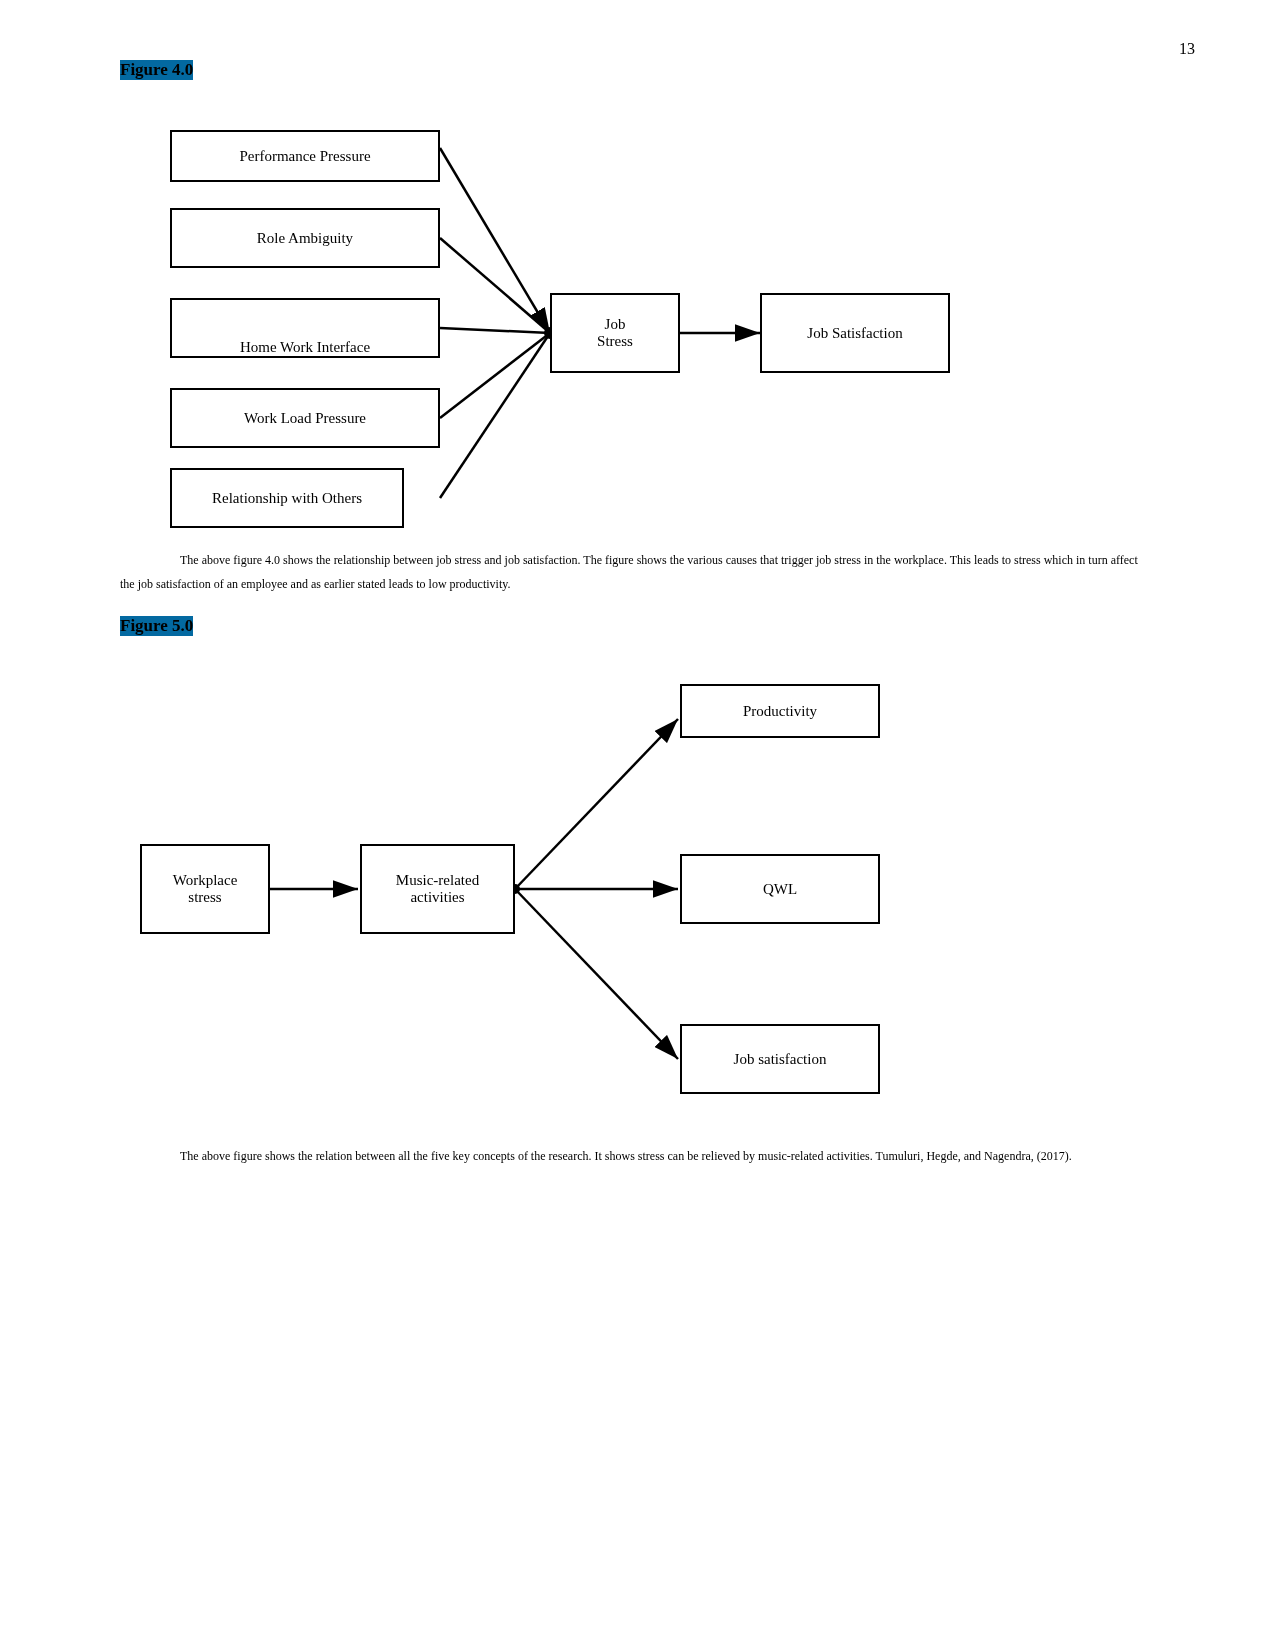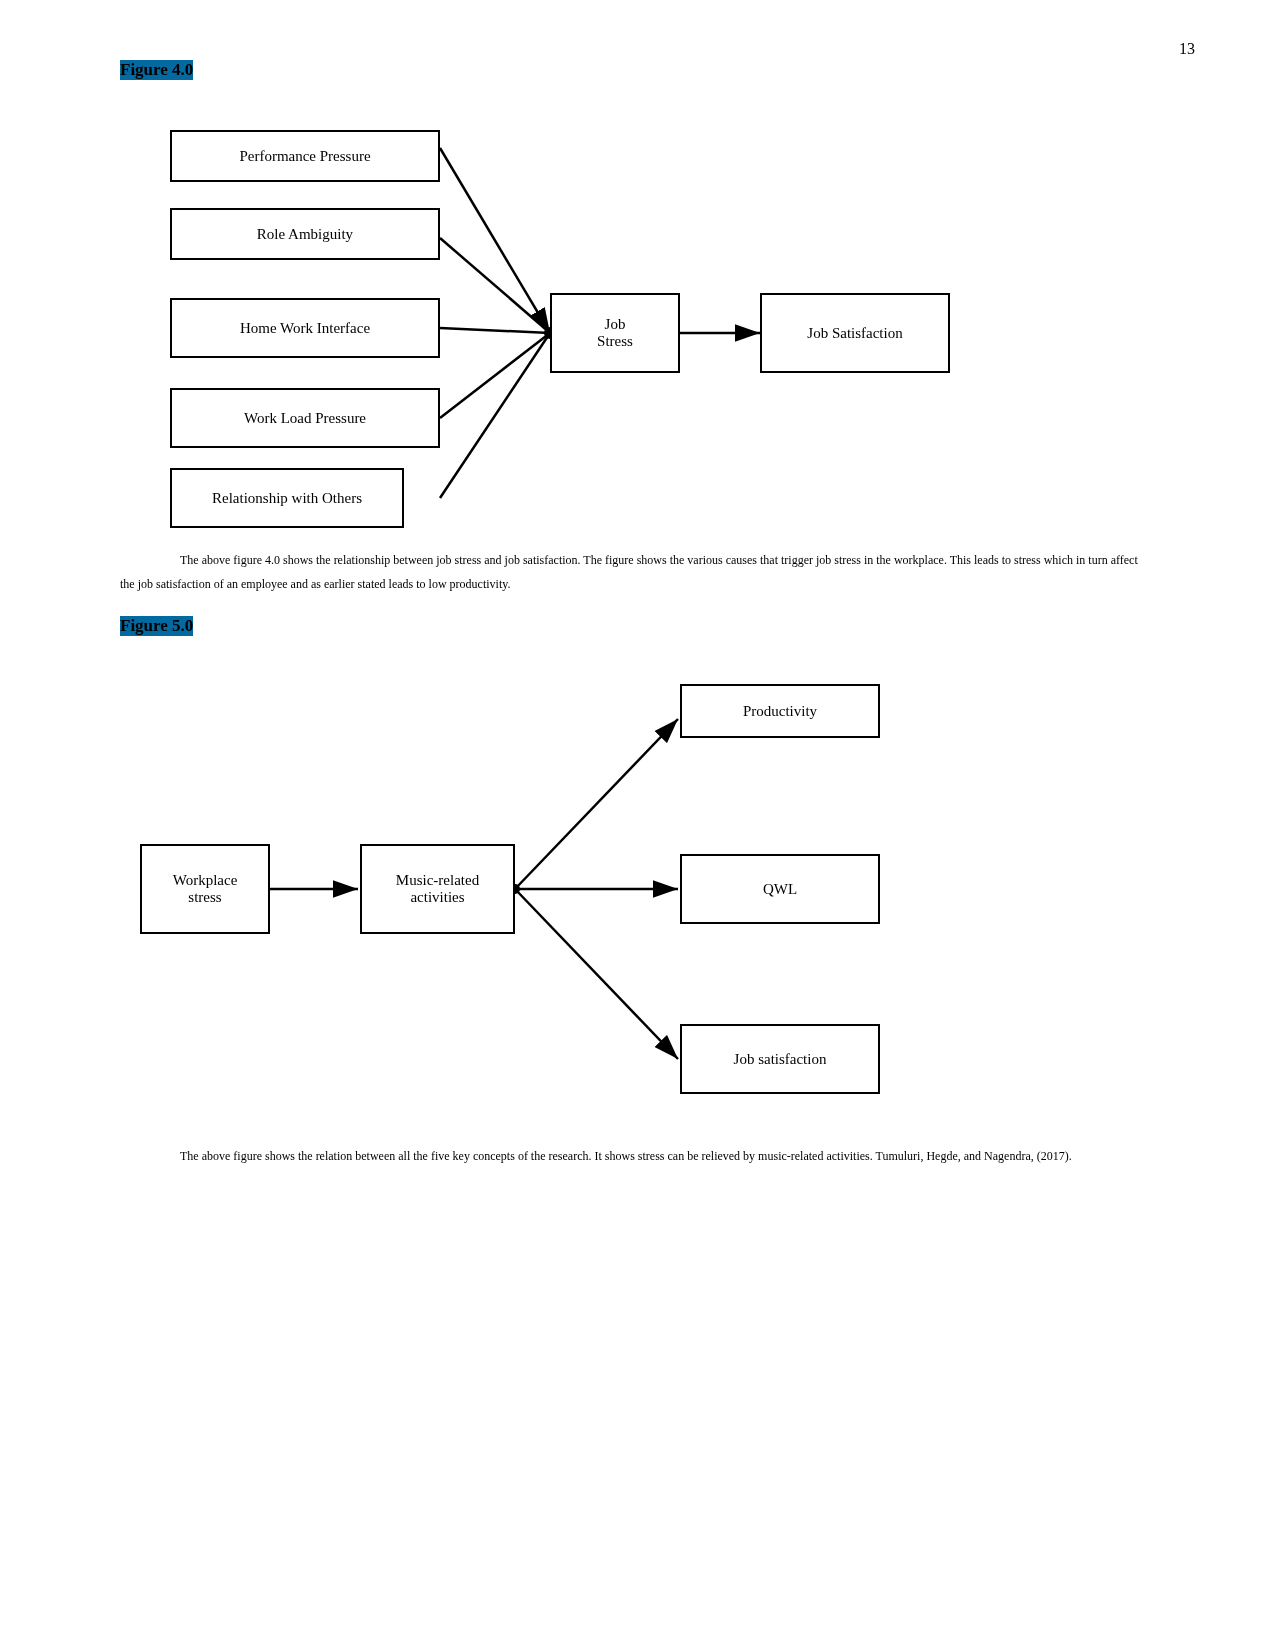--- a/index.html
+++ b/index.html
@@ -48,22 +48,22 @@
       border: 2px solid #000;
       background: #fff;
       display: flex;
       align-items: center;
       justify-content: center;
       text-align: center;
       font-size: 15px;
     }
     
     .box-perf { left: 50px; top: 20px; width: 270px; height: 52px; margin-top: 12px; }
-    .box-role { left: 50px; top: 110px; width: 270px; height: 52px; }
-    .box-home { left: 50px; top: 200px; width: 270px; height: 60px; }
+    .box-role { left: 50px; top: 110px; width: 270px; height: 60px; }
+    .box-home { left: 50px; top: 200px; width: 270px; height: 60px; align-items: flex-end; }
     .box-work { left: 50px; top: 290px; width: 270px; height: 60px; }
     .box-rel  { left: 50px; top: 370px; width: 234px; height: 60px; }  
     .box-stress { left: 430px; top: 195px; width: 130px; height: 80px; }
     .box-jobsat { left: 640px; top: 195px; width: 190px; height: 80px; }
 
     
     .para {
       text-indent: 60px;
       line-height: 2;
       margin-bottom: 20px;

